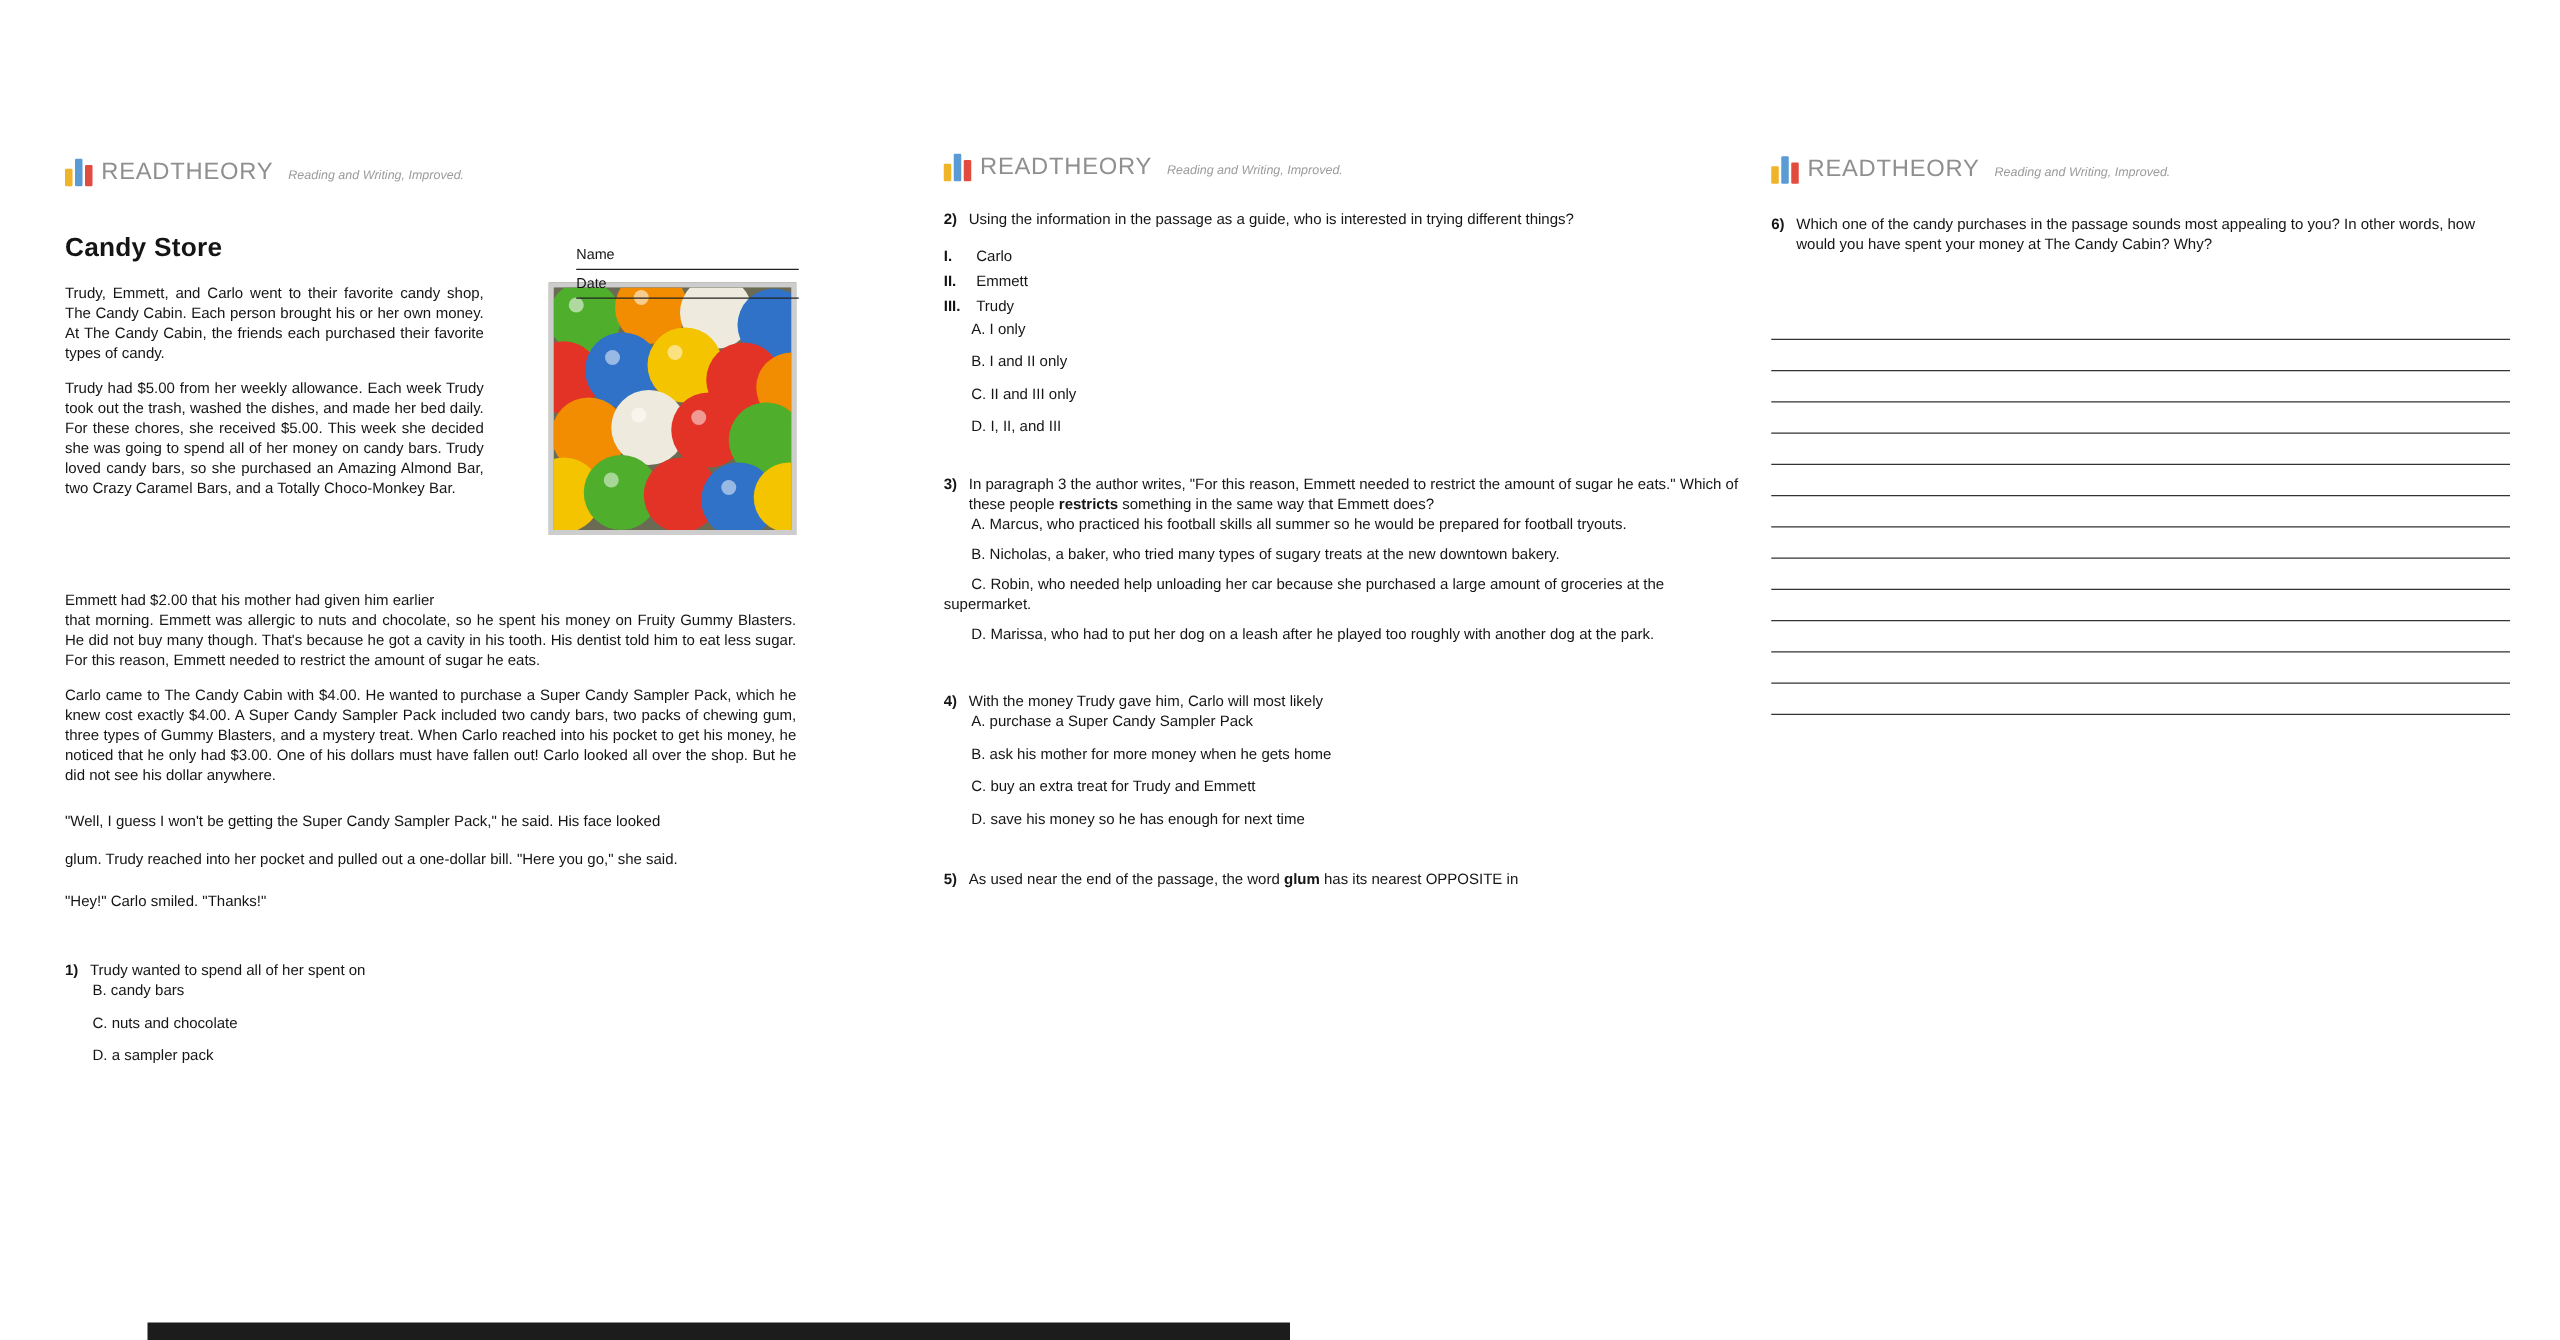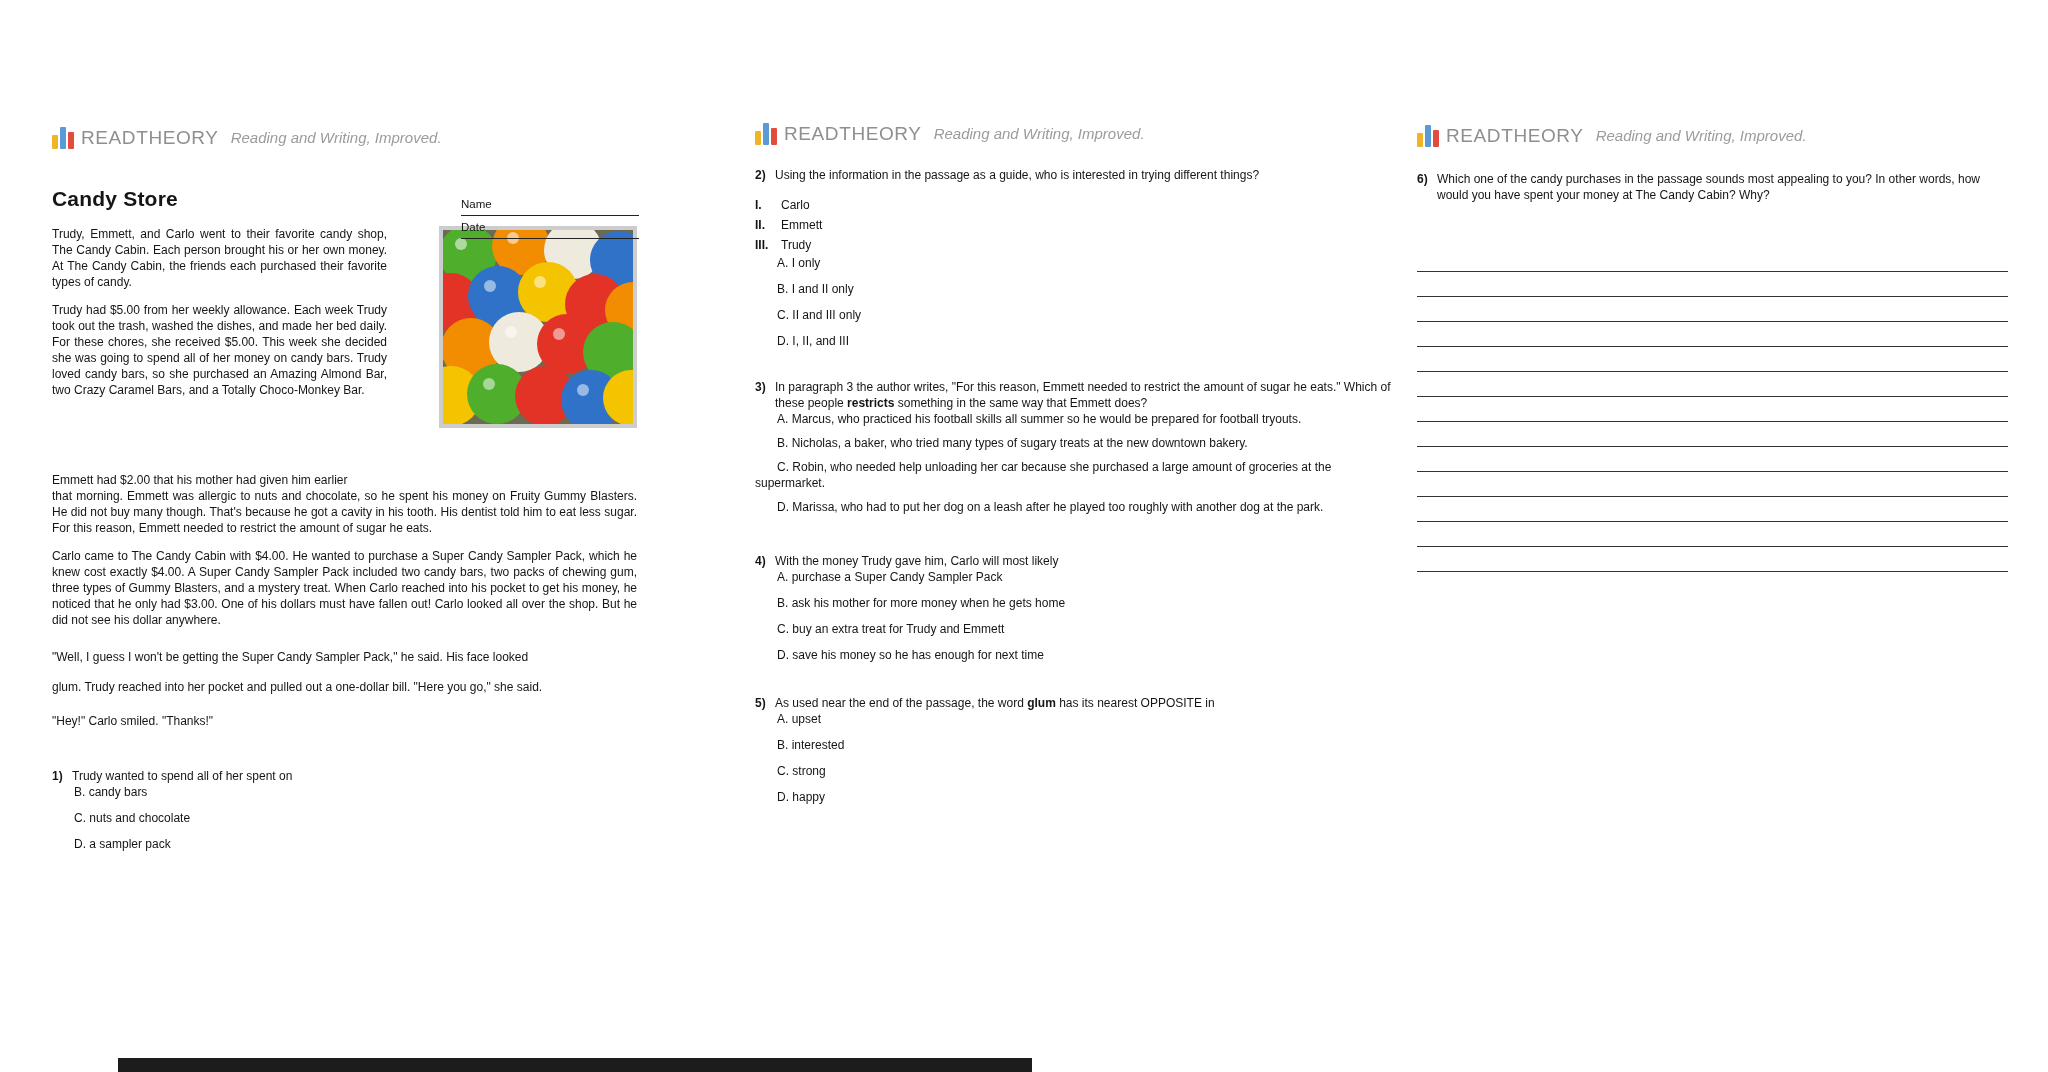--- a/index.html
+++ b/index.html
@@ -19,21 +19,21 @@
   .page3 { left:1417px; width:591px; }
 
   
   .logo-row { display:flex; align-items:flex-end; gap:7px; }
   .logo-icon { display:inline-flex; align-items:flex-end; gap:2px; height:23px; }
   .logo-icon .bar { width:6px; display:inline-block; border-radius:1px; }
   .logo-icon .bar1 { height:14px; background:#f0b429; }
   .logo-icon .bar2 { height:22px; background:#5b9bd5; }
   .logo-icon .bar3 { height:17px; background:#e24c3f; }
   .logo-text { font-size:19px; color:#8f8f8f; letter-spacing:0.6px; line-height:22px; }
-  .logo-tagline { font-size:15px; font-style:italic; color:#9b9b9b; padding-bottom:3px; margin-left:5px; }
+  .logo-tagline { font-size:10px; font-style:italic; color:#9b9b9b; padding-bottom:3px; margin-left:5px; }
 
   .p1-logo { margin-top:126px; }
   .p2-logo { margin-top:122px; }
   .p3-logo { margin-top:124px; }
 
   
   .namedate { position:absolute; left:409px; top:198px; width:178px; }
   .nd-row { border-bottom:1.4px solid #222; height:18px; margin-bottom:5px; font-size:11.5px; }
 
   .title { font-size:21px; font-weight:bold; margin-top:38px; letter-spacing:0.2px; }
@@ -226,26 +226,20 @@
         <div class="choice">C. buy an extra treat for Trudy and Emmett</div>
         <div class="choice">D. save his money so he has enough for next time</div>
       </div>
     </div>
 
     <div class="q5-block">
       <div class="q-head">
         <span class="q-num">5)</span>
         <span class="q-text"><span>As used near the end of the passage, the word </span><b>glum</b><span> has its nearest OPPOSITE in</span></span>
       </div>
-      <div class="choices">
-        <div class="choice">A. upset</div>
-        <div class="choice">B. interested</div>
-        <div class="choice">C. strong</div>
-        <div class="choice">D. happy</div>
-      </div>
     </div>
   </div>
 
   <div class="page page3">
 
     <div class="logo-row p3-logo">
       <span class="logo-icon">
         <span class="bar bar1"></span>
           <span class="bar bar2"></span>
           <span class="bar bar3"></span>

